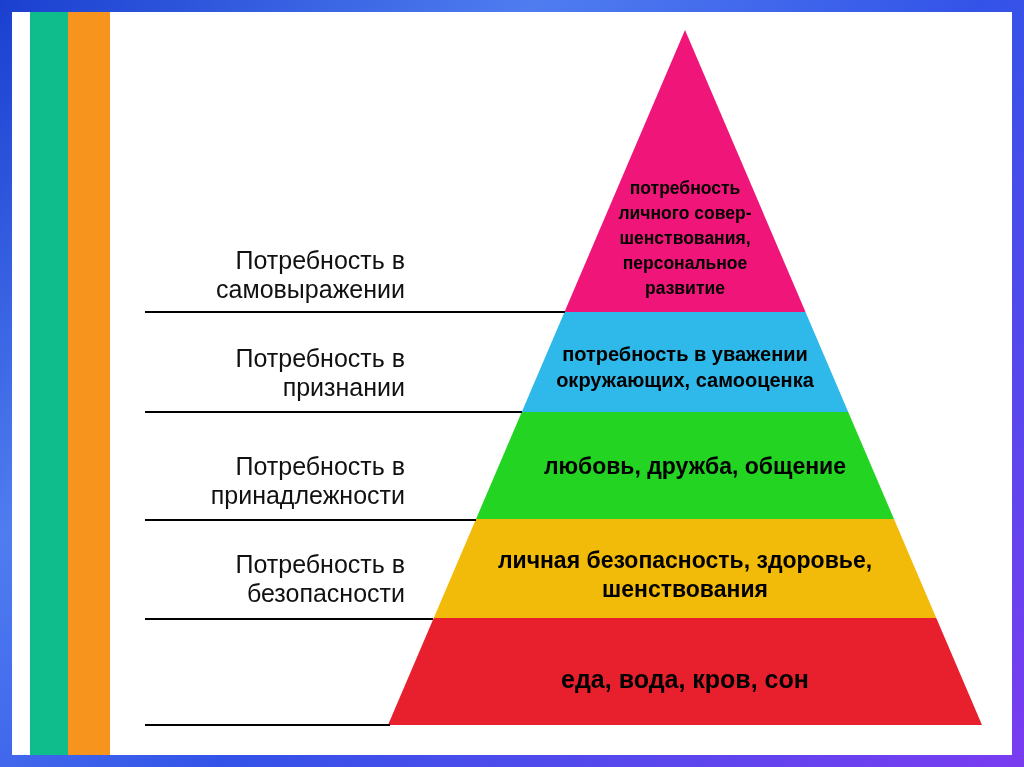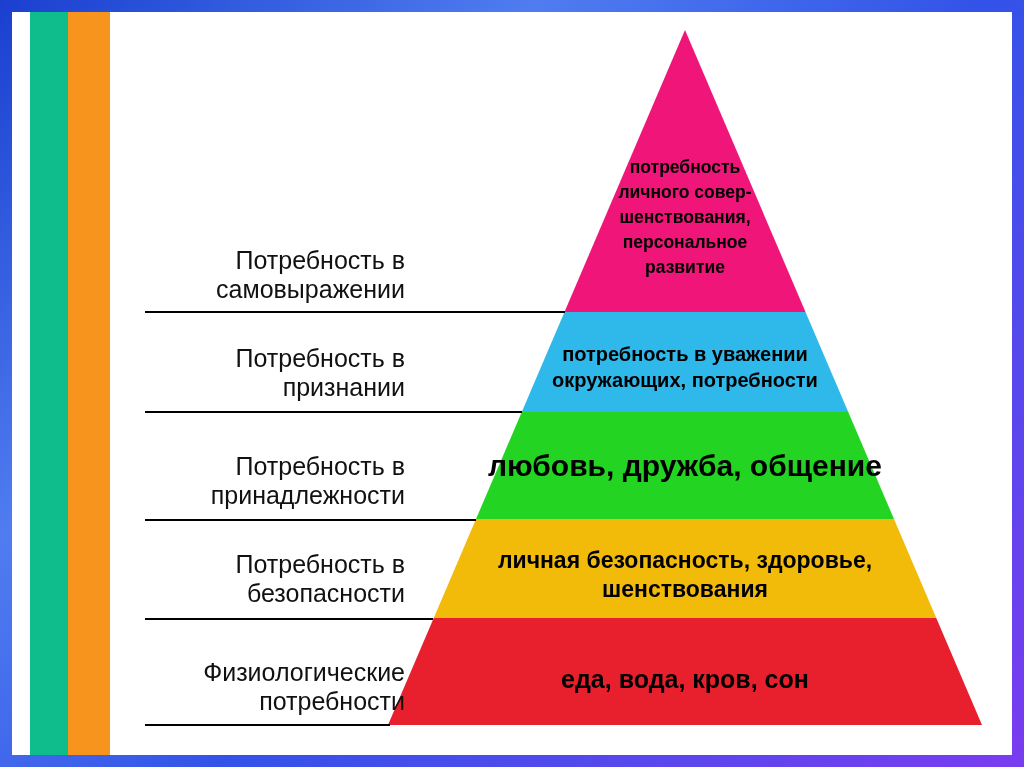--- a/index.html
+++ b/index.html
@@ -51,23 +51,23 @@
     height: 2px;
     background: #000000;
   }
   .band-text {
     position: absolute;
     color: #000000;
     font-weight: bold;
     text-align: center;
     white-space: pre-line;
   }
-  .band-text.lv0 { left: 563px; top: 155px; width: 244px; font-size: 17.5px; line-height: 25px; }
+  .band-text.lv0 { left: 563px; top: 176px; width: 244px; font-size: 17.5px; line-height: 25px; }
   .band-text.lv1 { left: 505px; top: 341px; width: 360px; font-size: 20px;   line-height: 26px; }
-  .band-text.lv2 { left: 485px; top: 452px; width: 400px; font-size: 30px;   line-height: 28px; }
+  .band-text.lv2 { left: 495px; top: 452px; width: 400px; font-size: 23px;   line-height: 28px; }
   .band-text.lv3 { left: 445px; top: 546px; width: 480px; font-size: 23px;   line-height: 29px; }
   .band-text.lv4 { left: 485px; top: 665px; width: 400px; font-size: 25px;   line-height: 28px; }
 </style>
 </head>
 <body>
 
 <div class="frame">
   <div class="canvas"></div>
 
   <div class="stripe stripe-teal" style="background: rgb(15, 189, 140);"></div>
@@ -89,33 +89,31 @@
   </svg>
 
   <div class="side-label" style="top:246px;">Потребность в
 самовыражении</div>
   <div class="side-label" style="top:344px;">Потребность в
 признании</div>
   <div class="side-label" style="top:452px;">Потребность в
 принадлежности</div>
   <div class="side-label" style="top:550px;">Потребность в
 безопасности</div>
-  <div class="side-label" style="top:658px;">Физиологические
-потребности</div>
 
   <div class="underline" style="left: 145px; top: 311px; width: 420px; background: rgb(0, 0, 0);"></div>
   <div class="underline" style="left: 145px; top: 411px; width: 377px; background: rgb(0, 0, 0);"></div>
   <div class="underline" style="left: 145px; top: 519px; width: 331px; background: rgb(0, 0, 0);"></div>
   <div class="underline" style="left: 145px; top: 618px; width: 288px; background: rgb(0, 0, 0);"></div>
   <div class="underline" style="left: 145px; top: 724px; width: 245px; background: rgb(0, 0, 0);"></div>
 
   <div class="band-text lv0">потребность
 личного совер-
 шенствования,
 персональное
 развитие</div>
   <div class="band-text lv1">потребность в уважении
-окружающих, потребности</div>
+окружающих, самооценка</div>
   <div class="band-text lv2">любовь, дружба, общение</div>
   <div class="band-text lv3">личная безопасность, здоровье,
 шенствования</div>
   <div class="band-text lv4">еда, вода, кров, сон</div>
 </div>
 
 </body></html>

